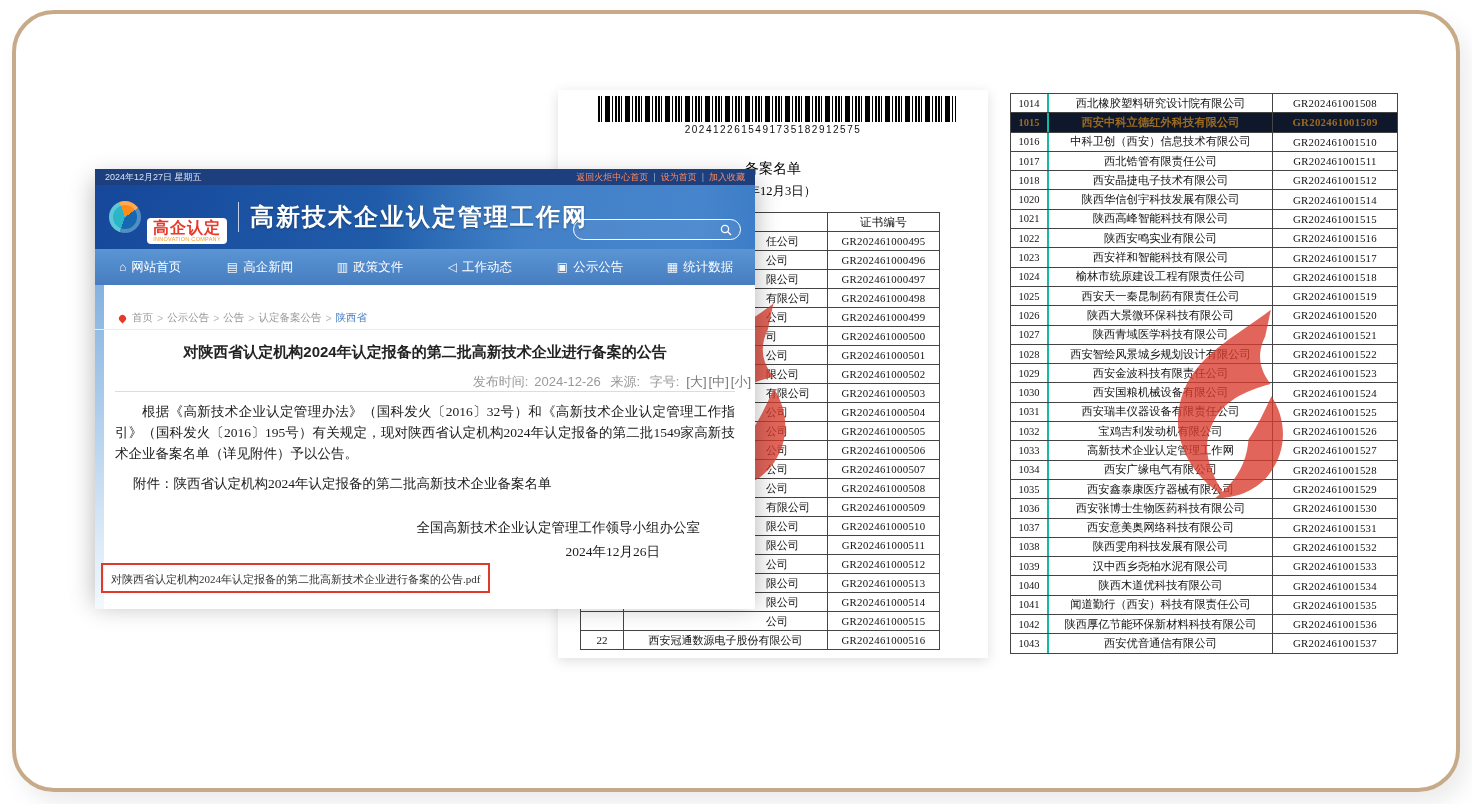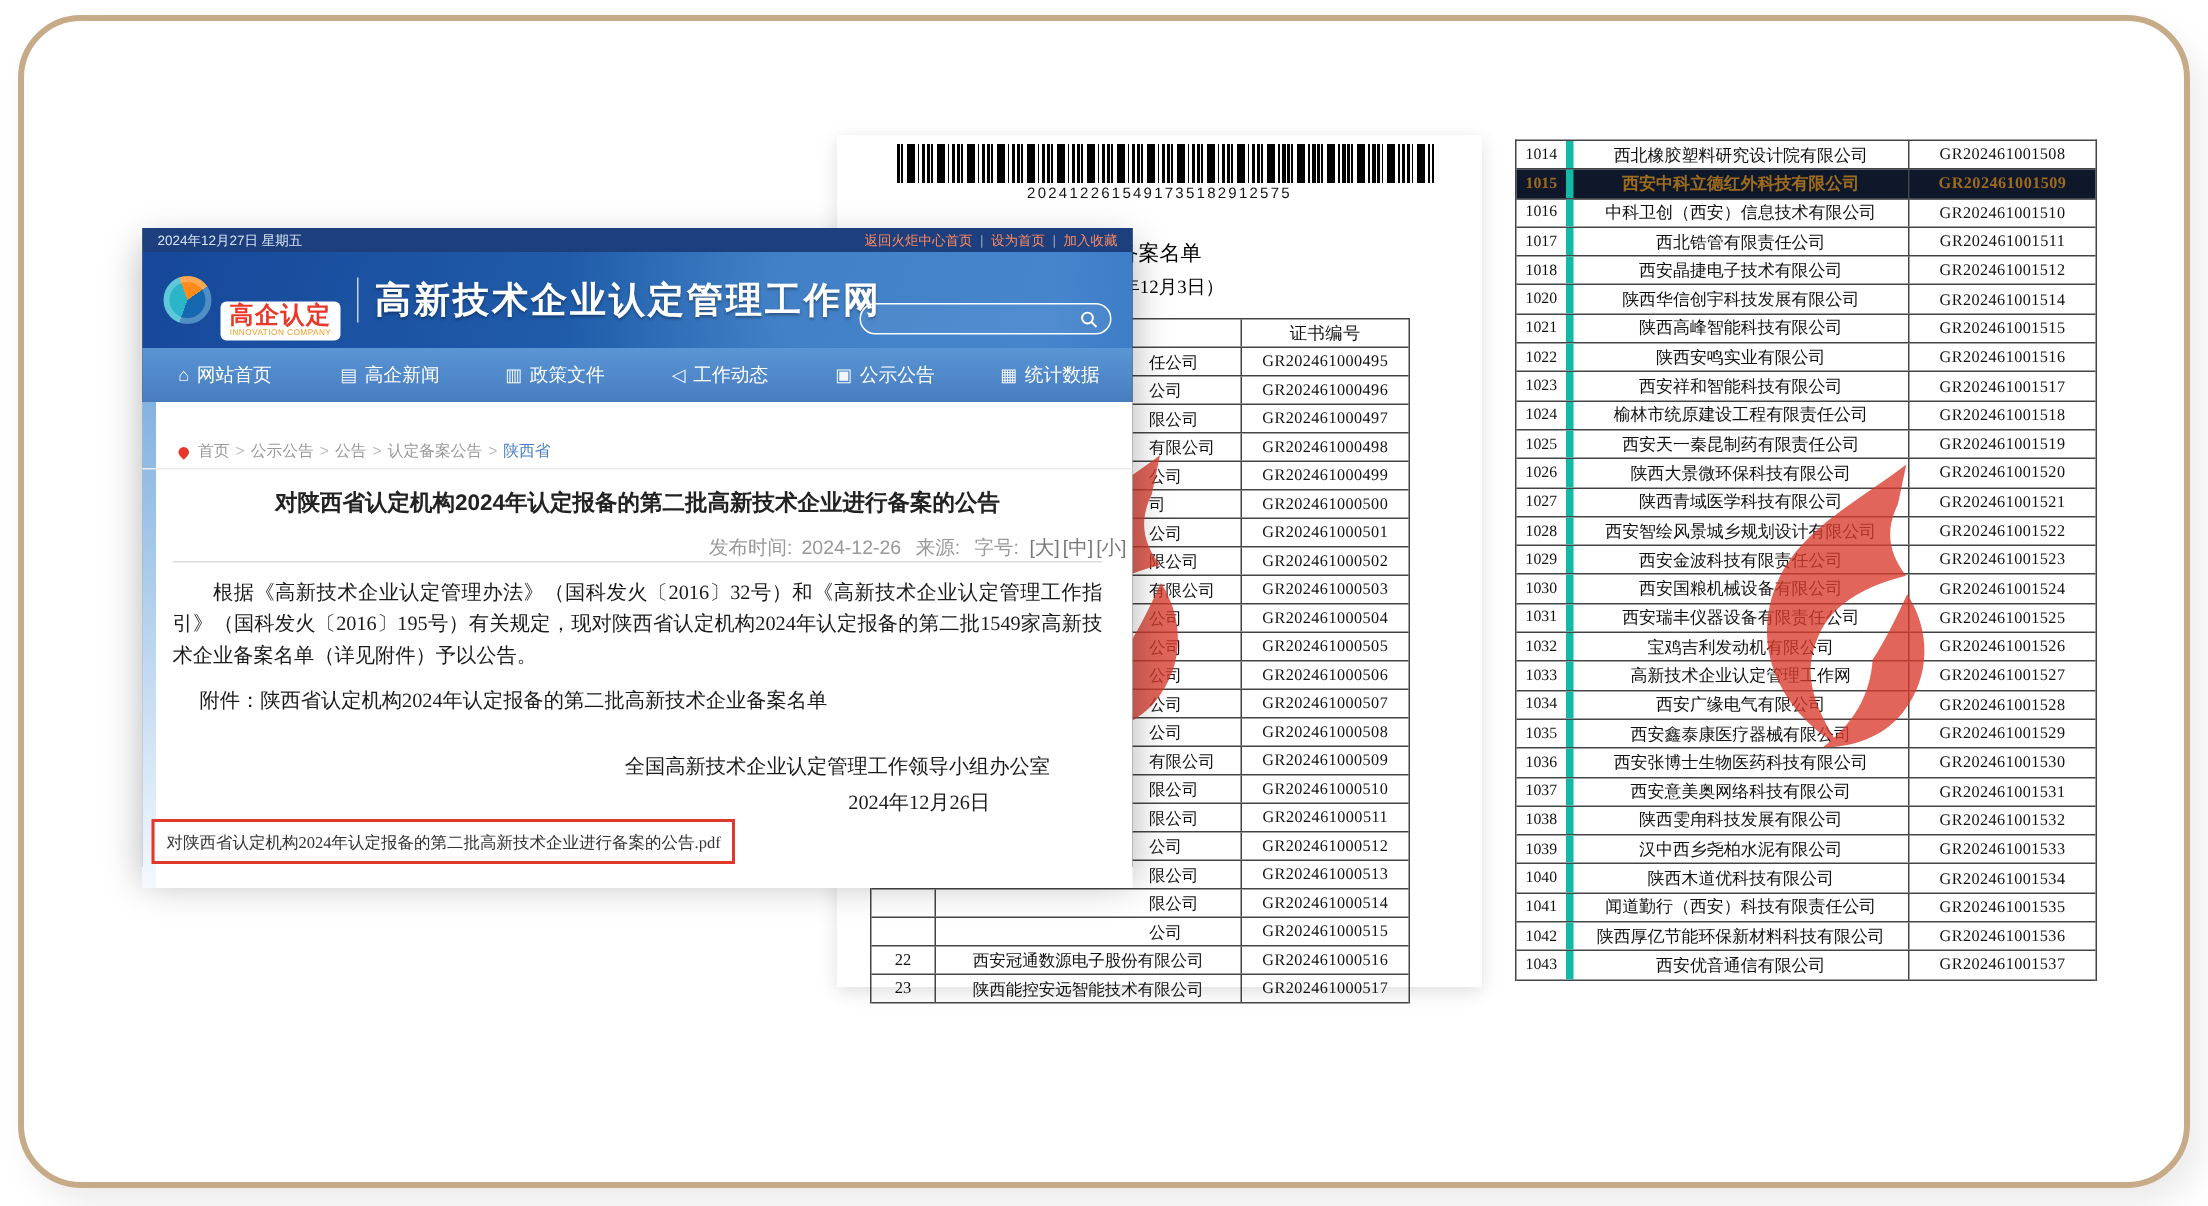--- a/index.html
+++ b/index.html
@@ -28,34 +28,34 @@
   .mc.name{width:204px;border-right:1px solid #444;}
   .mc.name.frag{justify-content:flex-start;padding-left:142px;}
   .mc.cert{flex:1;letter-spacing:.3px;font-size:10.8px;}
   .mrow.hdr .mc{font-size:11.5px;}
 
   
   .rtable{position:absolute;left:1010px;top:93px;width:386px;border:1px solid #444;border-bottom:none;z-index:1;background:#fff;}
   .rrow{display:flex;height:18.3px;border-bottom:1px solid #444;}
   .rc{box-sizing:border-box;display:flex;align-items:center;justify-content:center;overflow:hidden;white-space:nowrap;
       font-family:"Liberation Serif","DejaVu Serif",serif;color:#111;}
-  .rc.idx{width:38px;border-right:5px solid #14b8a6;font-size:10.5px;}
+  .rc.idx{width:38px;border-right:2px solid #14b8a6;font-size:10.5px;}
   .rc.name{flex:1;border-right:1px solid #444;font-size:11.3px;}
   .rc.cert{width:124px;font-size:10.8px;letter-spacing:.3px;}
   .rrow.hl{background:#0f172a;}
   .rrow.hl .rc{color:#9c6b1e;font-weight:bold;}
 
   
   .flame{position:absolute;opacity:.78;transform:rotate(12deg);}
   .flame path{fill:#d93b2c;}
   #flame-doc{left:662px;top:292px;width:150px;height:205px;z-index:2;}
   #flame-roster{left:1158px;top:298px;width:152px;height:208px;z-index:2;}
 
   
-  .site{position:absolute;left:95px;top:152px;width:660px;height:426px;background:#000000;
+  .site{position:absolute;left:95px;top:169px;width:660px;height:426px;background:#737373;
         box-shadow:0 10px 24px rgba(0,0,0,.30);z-index:3;}
   .utilbar{position:absolute;left:0;top:0;width:100%;height:16px;background:#1d3f7d;display:flex;
            align-items:center;justify-content:space-between;box-sizing:border-box;padding:0 10px;}
   .utildate{font-size:9px;color:#d8e4f2;}
   .utillinks{font-size:9px;}
   .ulink{color:#ff8a5f;text-decoration:none;}
   .usep{color:#8fa8cc;margin:0 5px;}
   .masthead{position:absolute;left:0;top:16px;width:100%;height:64px;
     background:radial-gradient(circle at 78% 30%,rgba(120,180,240,.35) 0 18%,rgba(0,0,0,0) 45%),
                linear-gradient(110deg,#16479a 0%,#2261ad 55%,#2e6fbd 100%);
@@ -217,25 +217,20 @@
           <div class="mrow">
             <div class="mc idx"></div>
             <div class="mc name frag">公司</div>
             <div class="mc cert">GR202461000515</div>
           </div>
           <div class="mrow">
             <div class="mc idx">22</div>
             <div class="mc name">西安冠通数源电子股份有限公司</div>
             <div class="mc cert">GR202461000516</div>
           </div>
-          <div class="mrow">
-            <div class="mc idx">23</div>
-            <div class="mc name">陕西能控安远智能技术有限公司</div>
-            <div class="mc cert">GR202461000517</div>
-          </div>
         </div>
     </div>
   </div>
 
   <svg id="flame-doc" class="flame" viewBox="0 0 90 120">
     <path d="M55 2 C38 22 16 38 14 64 C12 88 28 108 52 116 C38 102 32 90 35 76 C38 61 50 52 64 45 C56 38 52 30 55 18 Z"></path>
     <path d="M66 52 C78 64 82 82 74 98 C68 110 56 116 46 118 C56 106 60 94 58 80 C62 70 64 60 66 52 Z"></path>
   </svg>
 
   <div class="rtable">

